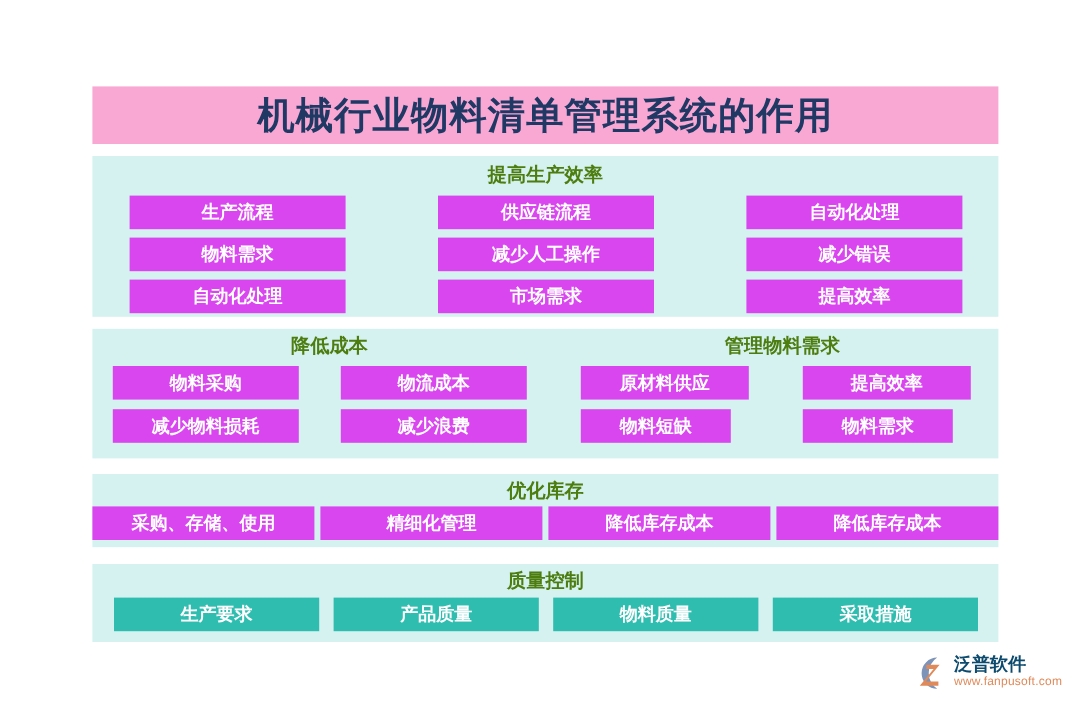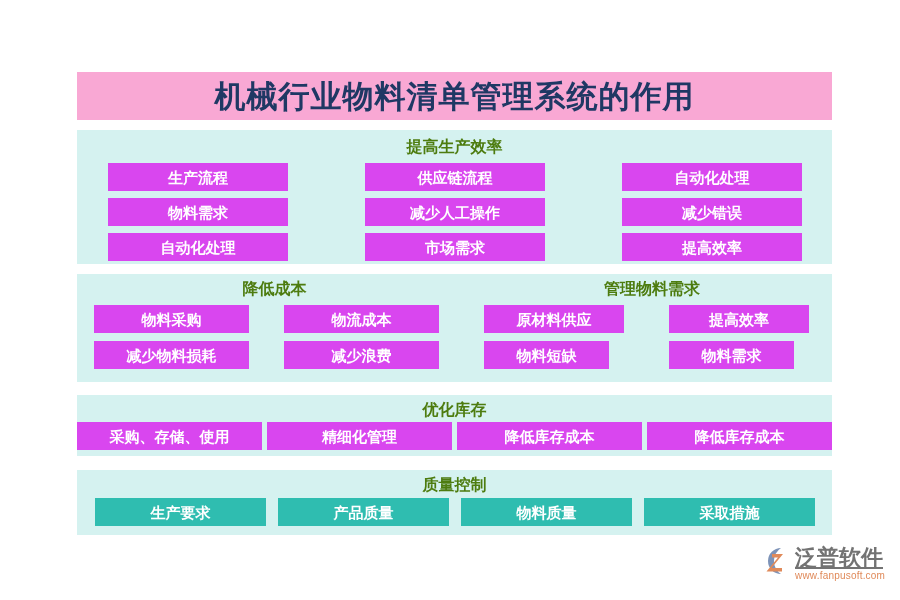--- a/index.html
+++ b/index.html
@@ -198,27 +198,26 @@
     margin-right: 4px;
     margin-top: 1px;
     flex: 0 0 auto;
   }
   .logo-words {
     display: flex;
     flex-direction: column;
     margin-top: 1px;
   }
   .logo-name {
-    font-size: 22px;
+    font-size: 15px;
     font-weight: bold;
-    color: #737373;
+    color: #0c4a6e;
     line-height: 1.05;
     letter-spacing: 0px;
     white-space: nowrap;
-    text-decoration: underline;
   }
   .logo-url {
     font-size: 10px;
     color: #e08a5a;
     letter-spacing: 0.2px;
     margin-top: 1px;
     white-space: nowrap;
   }
 </style>
 </head>

